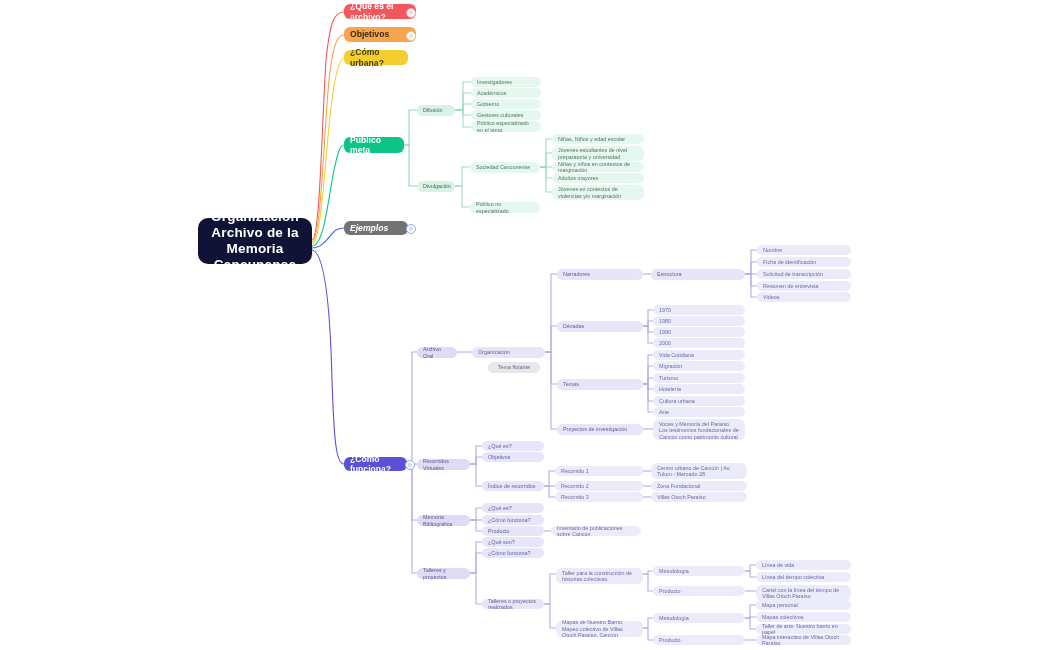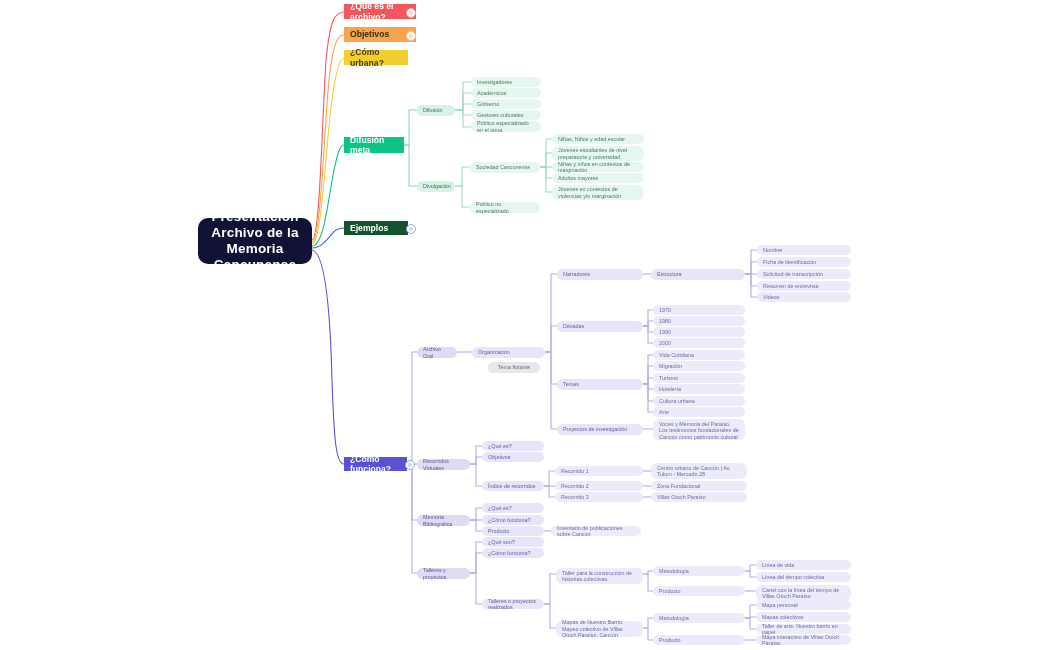--- a/index.html
+++ b/index.html
@@ -19,26 +19,26 @@
 
   
   .root{
     background:#111336;color:#ffffff;border-radius:10px;
     font-weight:bold;font-size:13.5px;text-align:center;
     justify-content:center;letter-spacing:.2px;
   }
   .root span{text-align:center;}
 
   
-  .l1{font-weight:bold;font-size:8.6px;border-radius:0;color:#2b2b2b;}
+  .l1{font-weight:bold;font-size:8.6px;border-radius:6px;color:#2b2b2b;}
   .l1.red   {background:#f4565c;color:#ffffff;}
   .l1.orange{background:#f6a44e;color:#3a2a10;}
   .l1.yellow{background:#f2ce2e;color:#4a3c07;}
   .l1.green {background:#0bc486;color:#ffffff;}
-  .l1.blue  {background:#14532d;color:#ffffff;}
+  .l1.blue  {background:#737373;color:#ffffff;font-style:italic;}
   .l1.indigo{background:#5a51d6;color:#ffffff;}
 
   
   .mint  {background:#d9f2e6;color:#41705c;font-size:5.4px;}
   .mint2 {background:#e6f7ef;color:#4b7a66;font-size:5.4px;}
   .lav   {background:#dedcf3;color:#5b579b;font-size:5.4px;}
   .lav2  {background:#e7e5f8;color:#63609f;font-size:5.4px;}
   .lav3  {background:#ecebfa;color:#6d6aa6;font-size:5.4px;}
   .grey  {background:#e8e8ec;color:#6a6a78;font-size:5.4px;}
 
@@ -151,39 +151,39 @@
       <path d="M643,628 L648,628 L648,618 L653,618" stroke="#b3aee6"></path>
       <path d="M643,628 L648,628 L648,640 L653,640" stroke="#b3aee6"></path>
       <path d="M745,618 L750,618 L750,605 L756,605" stroke="#b3aee6"></path>
       <path d="M745,618 L750,618 L750,617 L756,617" stroke="#b3aee6"></path>
       <path d="M745,618 L750,618 L750,629 L756,629" stroke="#b3aee6"></path>
       <path d="M745,640 L756,640" stroke="#b3aee6"></path>
     </g>
   </svg>
 
   <div class="node root" style="left:198px;top:218px;width:114px;height:46px;">
-    <span>Presentación Archivo de la Memoria Cancunense</span>
+    <span>Organización Archivo de la Memoria Cancunense</span>
   </div>
 
   <div class="node l1 red" style="left:344px;top:4px;width:72px;height:15px;">
     <span>¿Qué es el archivo?</span>
   </div>
   <div class="badge" style="left:406px;top:8px;">◎</div>
 
   <div class="node l1 orange" style="left:344px;top:27px;width:72px;height:15px;">
     <span>Objetivos</span>
   </div>
   <div class="badge o" style="left:406px;top:31px;">◎</div>
 
   <div class="node l1 yellow" style="left:344px;top:50px;width:64px;height:15px;">
     <span>¿Cómo urbana?</span>
   </div>
 
   <div class="node l1 green" style="left:344px;top:137px;width:60px;height:16px;">
-    <span>Difusión meta</span>
+    <span>Público meta</span>
   </div>
 
   <div class="node l1 blue" style="left:344px;top:221px;width:64px;height:14px;">
     <span>Ejemplos</span>
   </div>
   <div class="badge b" style="left:406px;top:224px;">◎</div>
 
   <div class="node l1 indigo" style="left:344px;top:457px;width:63px;height:14px;">
     <span>¿Cómo funciona?</span>
   </div>

